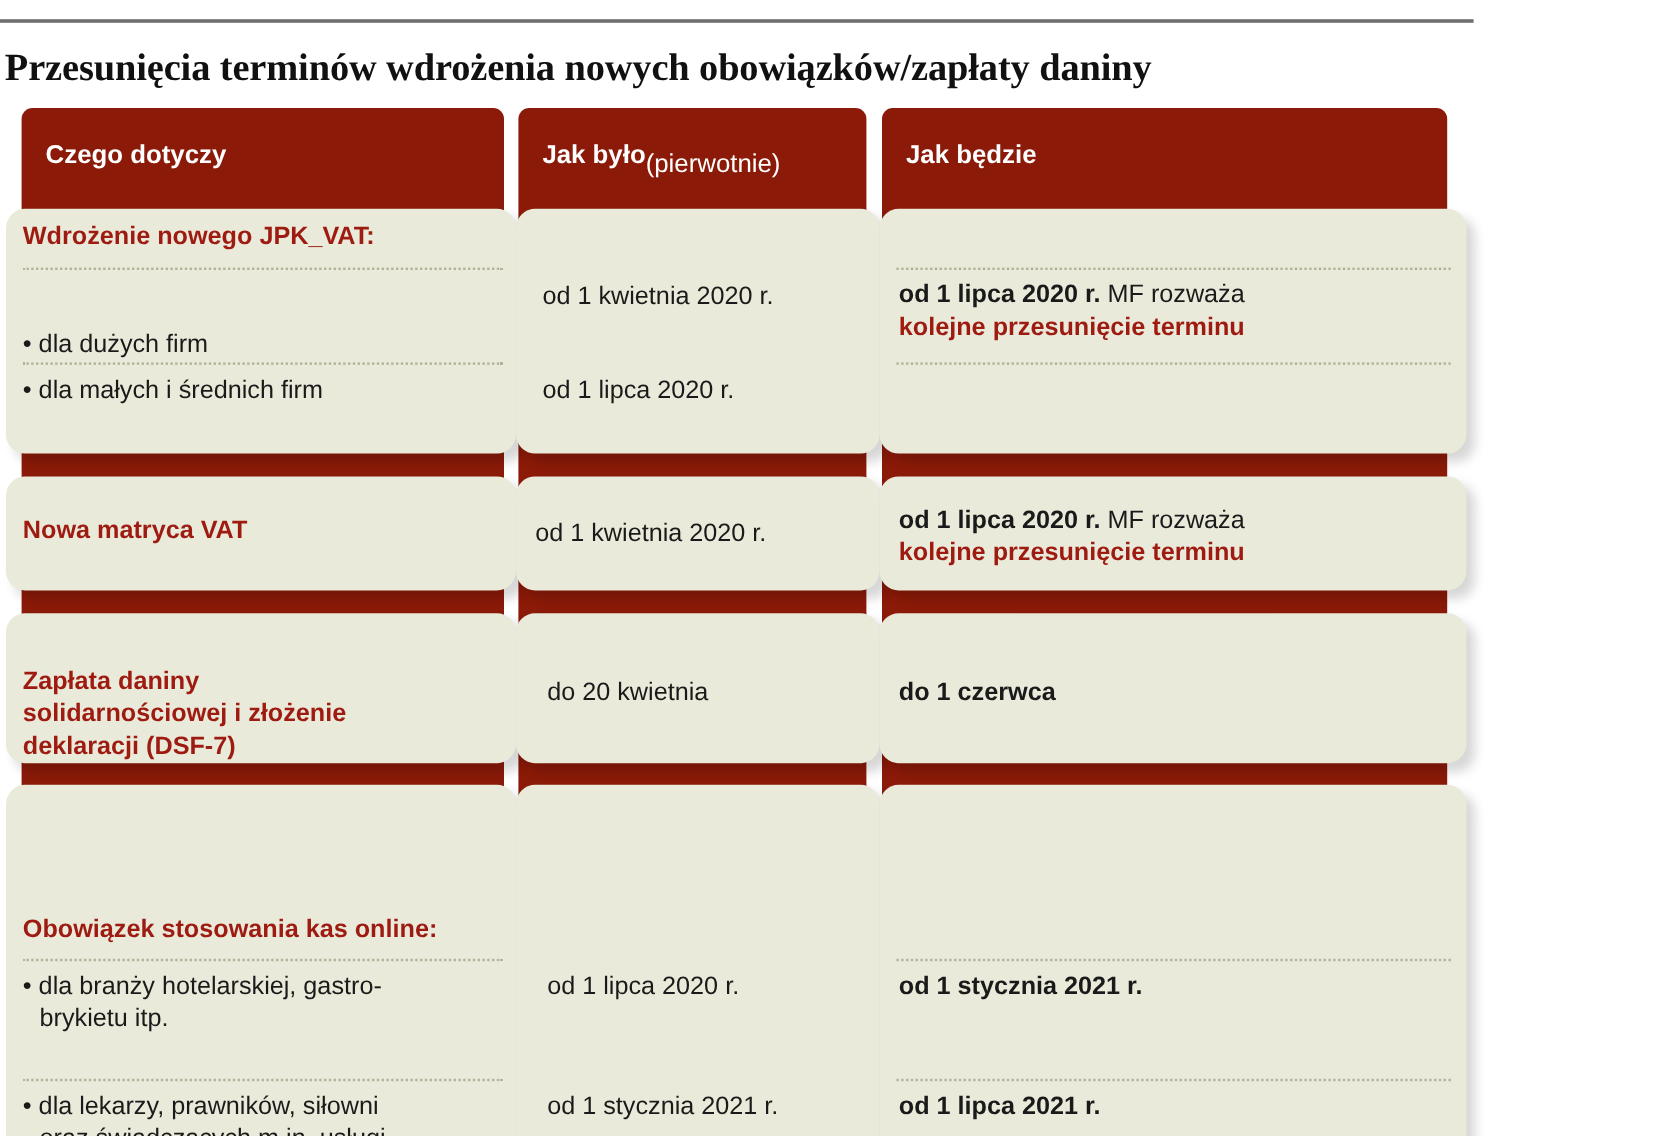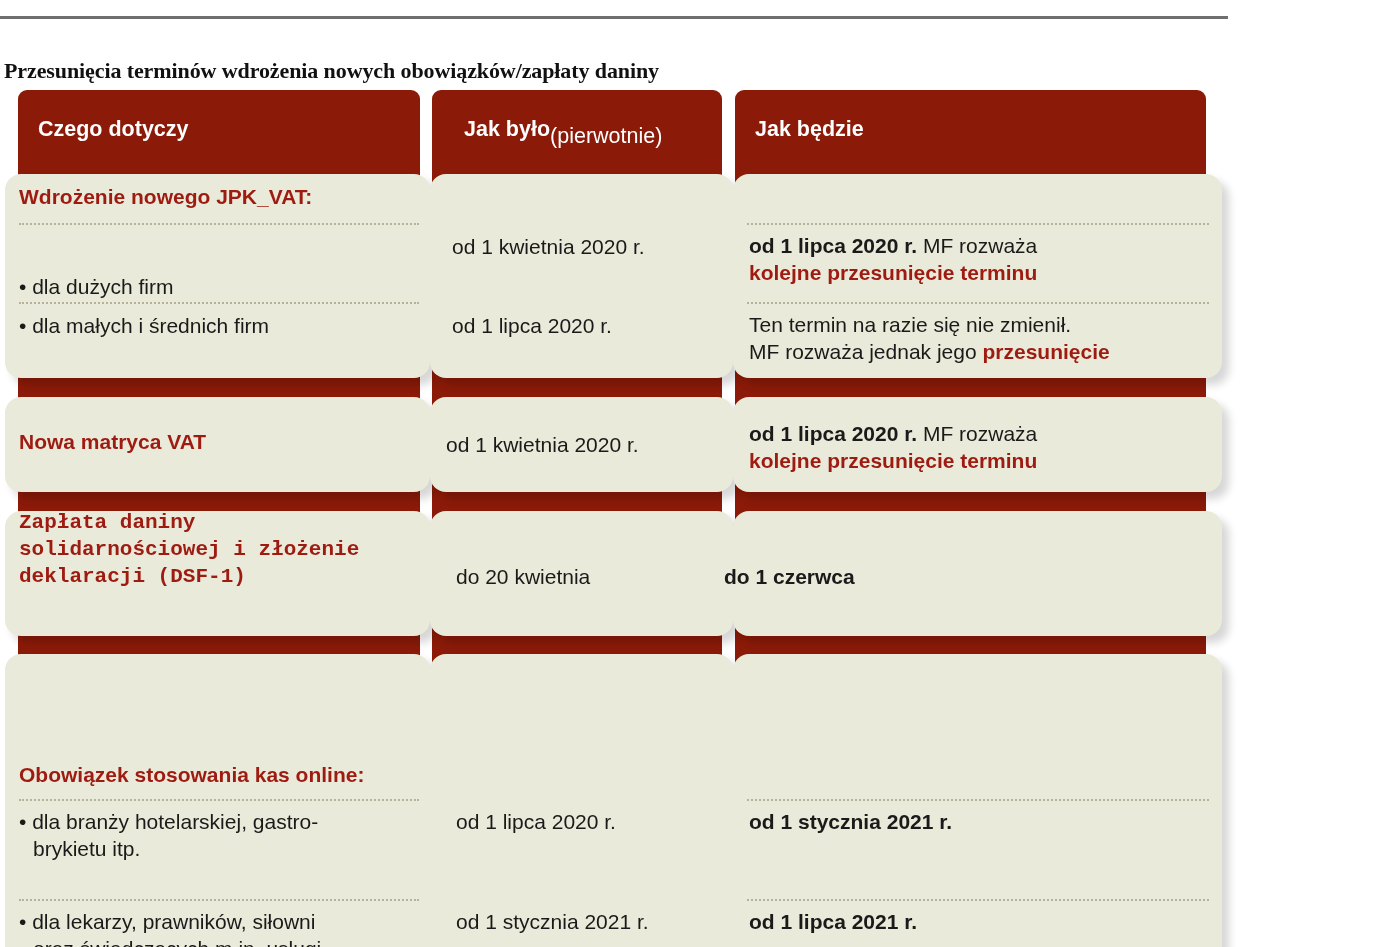--- a/index.html
+++ b/index.html
@@ -26,25 +26,24 @@
   }
 
   
   #headline {
     position: absolute;
     left: 4px;
     top: 38px;
     width: 1300px;
     font-family: "Liberation Serif", serif;
     font-weight: bold;
-    font-size: 22px;
+    font-size: 32px;
     letter-spacing: -0.1px;
     color: #111111;
     white-space: nowrap;
-    margin-top: 20px;
   }
 
   
   #table {
     position: absolute;
     left: 0;
     top: 90px;
     width: 1179px;
     height: 857px;
   }
@@ -69,21 +68,21 @@
     align-items: center;
     color: #ffffff;
     font-size: 21.5px;
     font-weight: bold;
     padding-left: 20px;
     box-sizing: border-box;
     white-space: nowrap;
   }
   .col-head .light { font-weight: normal; margin-top: 15px; }
   .col-head.c1 { left: 18px;  width: 402px; }
-  .col-head.c2 { left: 444px; width: 290px; text-align: center; }
+  .col-head.c2 { left: 432px; width: 290px; text-align: center; }
   .col-head.c3 { left: 735px; width: 471px; }
 
   
   .card {
     position: absolute;
     background: #eaeada;
     border-radius: 16px;
     box-shadow: 7px 7px 9px rgba(0,0,0,0.16);
   }
   .card.left  { left: 5px;   width: 425px; }
@@ -164,47 +163,43 @@
   <div class="plain" style="left:749px; top:142px;">
     <div><span class="bold">od 1 lipca 2020 r.</span><span> MF rozważa</span></div>
     <div class="red">kolejne przesunięcie terminu</div>
   </div>
 
   <div class="dotted" style="left:19px; width:400px; top:212px;"></div>
   <div class="dotted" style="left:747px; width:462px; top:212px;"></div>
 
   <div class="bullet-row" style="top:222px;">• dla małych i średnich firm</div>
   <div class="plain" style="left:452px; top:222px;">od 1 lipca 2020 r.</div>
-  <div class="plain" style="left:749px; top:221px;">
-    <div>Ten termin na razie się nie zmienił.</div>
-    <div><span>MF rozważa jednak jego </span><span class="red">przesunięcie</span></div>
-  </div>
 
   <div class="card left" style="top:307px; height:95px;"></div>
   <div class="card mid" style="top:307px; height:95px;"></div>
   <div class="card right" style="top:307px; height:95px;"></div>
 
   <div class="cat-title" style="top:340px;">Nowa matryca VAT</div>
   <div class="plain" style="left:446px; top:341px;">od 1 kwietnia 2020 r.</div>
   <div class="plain" style="left:749px; top:330px;">
     <div><span class="bold">od 1 lipca 2020 r.</span><span> MF rozważa</span></div>
     <div class="red">kolejne przesunięcie terminu</div>
   </div>
 
   <div class="card left" style="top:421px; height:125px;"></div>
   <div class="card mid" style="top:421px; height:125px;"></div>
   <div class="card right" style="top:421px; height:125px;"></div>
 
-  <div class="cat-title multi" style="top:420px;font-family:Liberation Mono, monospace;">
+  <div class="cat-title multi" style="top:465px;">
     <div>Zapłata daniny</div>
     <div>solidarnościowej i złożenie</div>
-    <div>deklaracji (DSF-1)</div>
+    <div>deklaracji (DSF-7)</div>
   </div>
   <div class="plain" style="left:456px; top:473px;">do 20 kwietnia</div>
-  <div class="plain bold" style="left:724px; top:473px;">do 1 czerwca</div>
+  <div class="plain bold" style="left:749px; top:473px;">do 1 czerwca</div>
 
   <div class="card left" style="top:564px; height:337px;"></div>
   <div class="card mid" style="top:564px; height:337px;"></div>
   <div class="card right" style="top:564px; height:337px;"></div>
 
   <div class="cat-title" style="top:673px;">Obowiązek stosowania kas online:</div>
 
   <div class="dotted" style="left:19px; width:400px; top:709px;"></div>
   <div class="dotted" style="left:747px; width:462px; top:709px;"></div>
 

